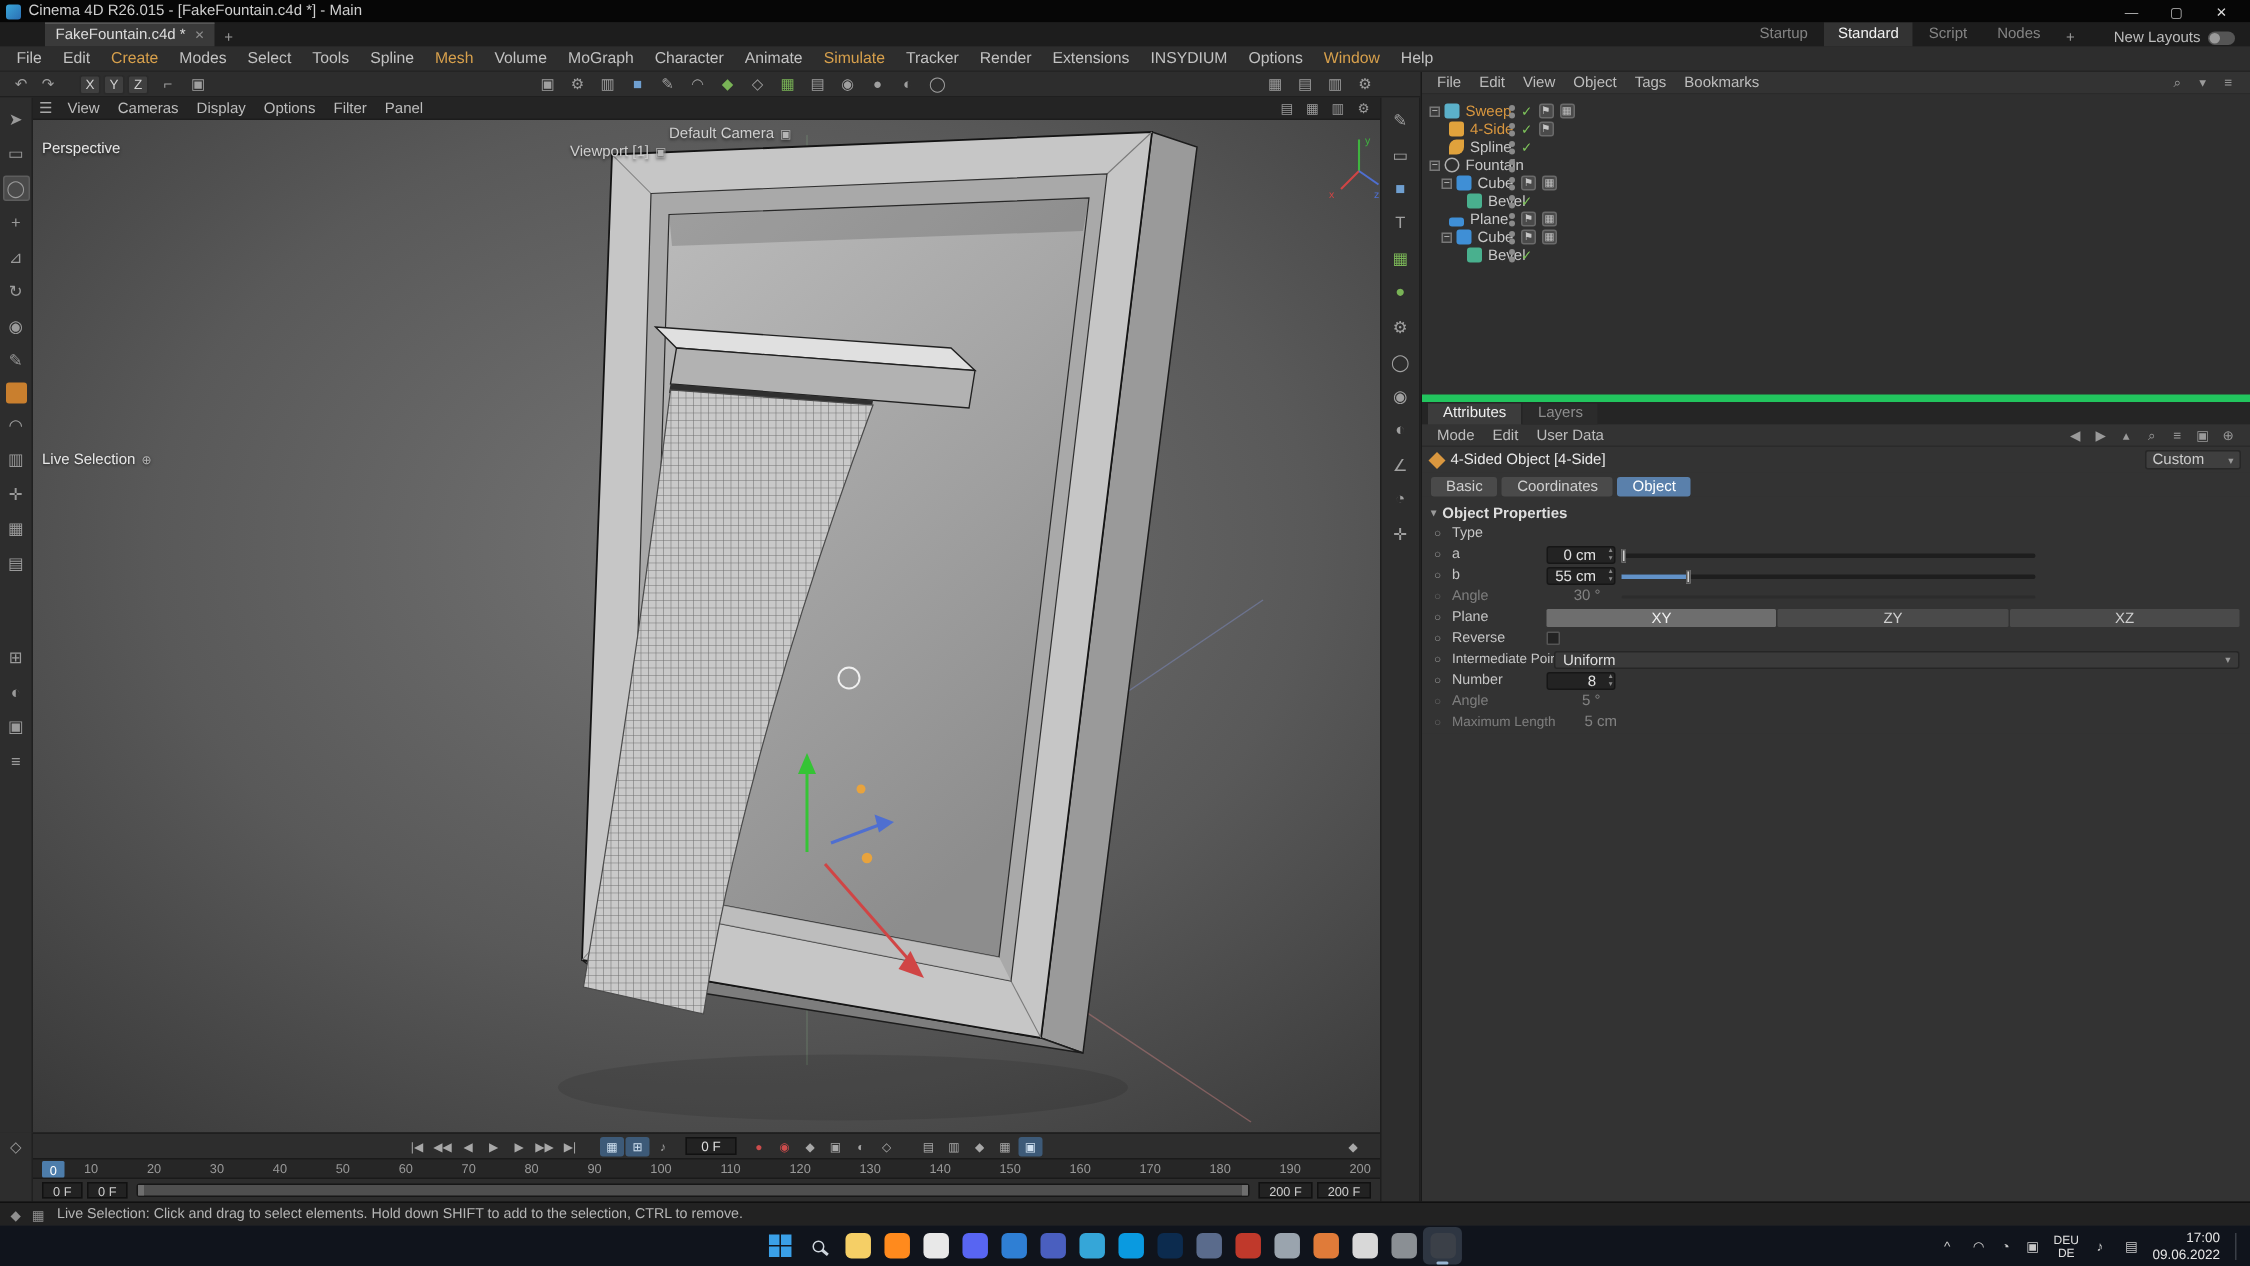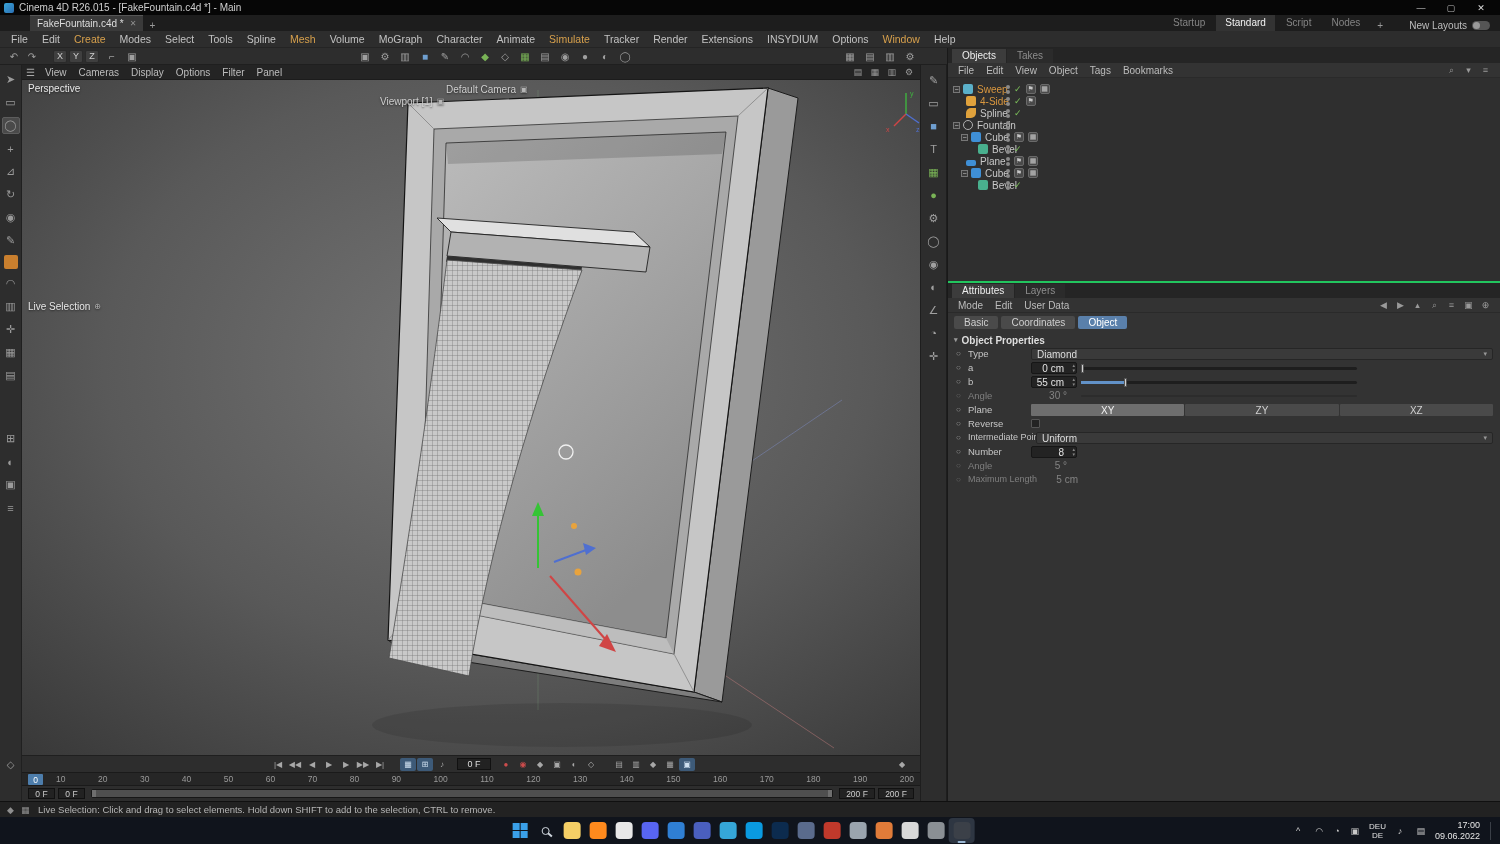--- a/index.html
+++ b/index.html
@@ -63,21 +63,21 @@
 .rightpanel{left:947px;top:48px;width:553px;height:753px;background:#333;border-left:1px solid #191919}
 .panel-tabs{height:15px;background:#252525;display:flex;align-items:flex-end;padding-left:4px;gap:1px}
 .panel-tab{padding:0 10px;line-height:14px;color:#8d8d8d;background:#2b2b2b}
 .panel-tab.active{color:#eee;background:#3c3c3c}
 .panel-menu{height:15px;background:#333;display:flex;align-items:center;padding:0 4px;border-bottom:1px solid #2a2a2a}
 .pm-wrap{display:flex}
 .pm-item{padding:0 6px;color:#bdbdbd}
 .pm-icons{margin-left:auto;display:flex;gap:4px;padding-right:4px}
 .pm-icon{width:13px;height:12px;display:flex;align-items:center;justify-content:center;color:#9a9a9a;font-size:9px}
 
-.om-tree{height:205px;background:#2f2f2f;padding-top:5px;border-bottom:2px solid #22c55e;position:relative}
+.om-tree{height:205px;background:#2f2f2f;padding-top:5px;border-bottom:5px solid #22c55e;position:relative}
 .om-row{position:relative;height:12px;display:flex;align-items:center}
 .expander{width:7px;height:7px;border:1px solid #777;color:#ccc;font-size:7px;line-height:5px;text-align:center;margin-right:3px;background:#3a3a3a}
 .obj-icon{width:10px;height:10px;border-radius:2px;margin-right:4px;flex:none}
 .oi-sweep{background:#5bb0c9}.oi-fourside{background:#e0a23c}.oi-spline{background:#e0a23c;border-radius:50% 0 50% 0}
 .oi-null{background:transparent;border:1px solid #b0b0b0;border-radius:50%}
 .oi-cube{background:#3f8fd6}.oi-bevel{background:#49b08e}.oi-plane{background:#3f8fd6;height:6px;margin-top:3px}
 .obj-label{color:#c8c8c8}
 .obj-label.sel{color:#d9973f}
 .om-cols{position:absolute;left:58px;top:0;height:12px;display:flex;align-items:center;gap:4px}
 .visdots{display:flex;flex-direction:column;gap:1px}
@@ -442,21 +442,21 @@
         <circle cx="544" cy="372" r="7" fill="none" stroke="#f0f0f0" stroke-width="1.3"></circle>
         <g font-size="7">
           <line x1="884" y1="34" x2="884" y2="13" stroke="#3fb43f" stroke-width="1.4"></line>
           <line x1="884" y1="34" x2="872" y2="46" stroke="#d04545" stroke-width="1.4"></line>
           <line x1="884" y1="34" x2="897" y2="43" stroke="#4f6fd0" stroke-width="1.4"></line>
           <text x="888" y="16" fill="#3fb43f">y</text>
           <text x="864" y="52" fill="#d04545">x</text>
           <text x="894" y="52" fill="#4f6fd0">z</text>
         </g>
       </svg>
-      <div class="vp-label" style="left:6px;top:3px">Perspective</div>
+      <div class="vp-label" style="left:6px;top:14px">Perspective</div>
       <div class="vp-label dim" style="left:358px;top:16px">
         <span>Viewport [1]</span>
           <span class="mini">▣</span>
       </div>
       <div class="vp-label dim" style="left:424px;top:4px">
         <span>Default Camera</span>
           <span class="mini">▣</span>
       </div>
       <div class="vp-label" style="left:6px;top:221px">
         <span>Live Selection</span>
@@ -476,25 +476,20 @@
     <span class="rs-icon">◯</span>
     <span class="rs-icon">◉</span>
     <span class="rs-icon">◐</span>
     <span class="rs-icon">∠</span>
     <span class="rs-icon">◔</span>
     <span class="rs-icon">✛</span>
   </div>
 
   <div class="rightpanel abs">
 
-    <div class="panel-tabs">
-
-    <span class="panel-tab active">Objects</span>
-        <span class="panel-tab">Takes</span>
-      </div>
 
     <div class="panel-menu">
       <span class="pm-wrap">
 
       <span class="pm-item">File</span>
           <span class="pm-item">Edit</span>
           <span class="pm-item">View</span>
           <span class="pm-item">Object</span>
           <span class="pm-item">Tags</span>
           <span class="pm-item">Bookmarks</span>
@@ -656,41 +651,45 @@
           </span>
           <span class="pm-icon">
             <i>▣</i>
           </span>
           <span class="pm-icon">
             <i>⊕</i>
           </span>
         </span>
     </div>
 
+    <div class="attr-title">
+      <span class="attr-obj-icon"></span>
+      <span>4-Sided Object [4-Side]</span>
+      <span class="preset-dd">
+        <span>Custom</span>
+          <i class="dd-arrow">▾</i>
+      </span>
+    </div>
 
     <div class="sect-tabs">
 
     <span class="sect-tab">Basic</span>
         <span class="sect-tab">Coordinates</span>
         <span class="sect-tab active">Object</span>
       </div>
 
     <div class="attr-body">
       <div class="attr-sect-header">
         <i class="tri">▾</i>
         <span>Object Properties</span>
       </div>
 
       <div class="attr-row">
         <span class="keydot">○</span>
         <span class="attr-label">Type</span>
-        <span class="attr-dd">
-          <span>Diamond</span>
-            <i class="dd-arrow">▾</i>
-        </span>
       </div>
 
       <div class="attr-row">
         <span class="keydot">○</span>
         <span class="attr-label">a</span>
         <span class="numbox">
           <span>0 cm</span>
           <span class="stepper">
               <i>▴</i>
               <i>▾</i>

